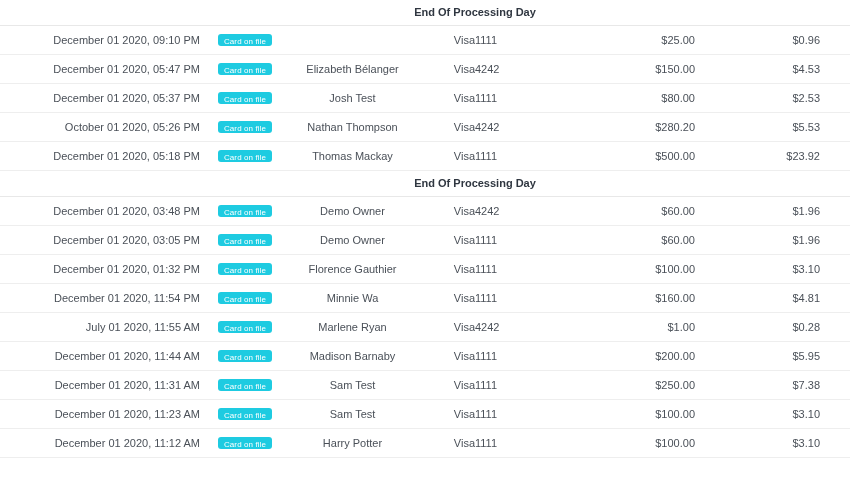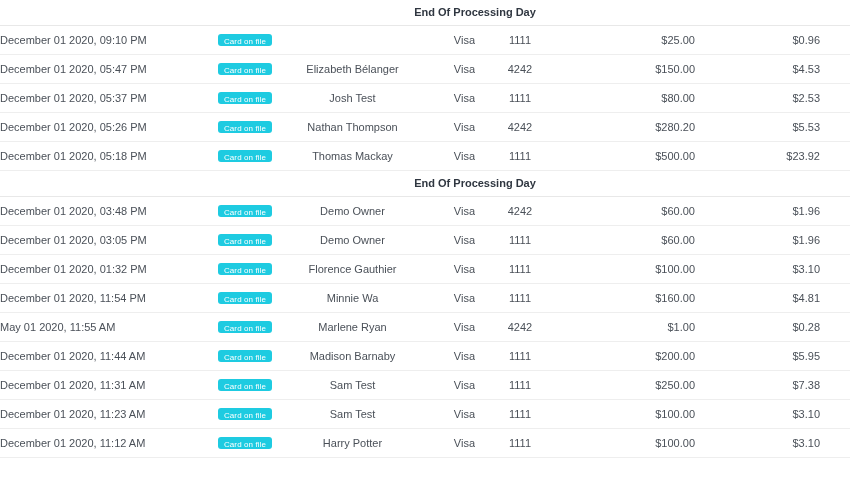--- a/index.html
+++ b/index.html
@@ -44,25 +44,25 @@
 
   tr.txn-row td {
     padding: 8px 0;
     border-bottom: 1px solid #eeeeee;
     font-size: 11px;
     color: #4a5058;
     white-space: nowrap;
     overflow: hidden;
   }
 
-  td.cell-date   { text-align: left;  padding-left: 10px; }
+  td.cell-date   { text-align: right;  padding-left: 10px; }
   td.cell-badge  { text-align: center; }
   td.cell-name   { text-align: center; padding-right: 12px; }
   td.cell-brand  { text-align: right;  padding-left: 4px; }
-  td.cell-last4  { text-align: center; padding-right: 24px; }
+  td.cell-last4  { text-align: left; padding-right: 24px; }
   td.cell-amount { text-align: right; padding-right: 22px; }
   td.cell-net    { text-align: right; padding-right: 14px; }
 
   .badge {
     display: inline-block;
     font-size: 8px;
     line-height: 1;
     padding: 4px 6px 0 6px;
     border-radius: 3px;
     color: #ffffff;
@@ -115,21 +115,21 @@
         <td class="cell-date">December 01 2020, 05:37 PM</td>
         <td class="cell-badge"><span class="badge badge-card">Card on file</span></td>
         <td class="cell-name">Josh Test</td>
         <td class="cell-brand">Visa</td>
         <td class="cell-last4">1111</td>
         <td class="cell-amount">$80.00</td>
         <td class="cell-amount">$2.53</td>
         <td class="cell-net">$77.47</td>
       </tr>
       <tr class="txn-row">
-        <td class="cell-date">December 01 2020, 05:26 PM</td>
+        <td class="cell-date">October 01 2020, 05:26 PM</td>
         <td class="cell-badge"><span class="badge badge-card">Card on file</span></td>
         <td class="cell-name">Nathan Thompson</td>
         <td class="cell-brand">Visa</td>
         <td class="cell-last4">4242</td>
         <td class="cell-amount">$280.20</td>
         <td class="cell-amount">$5.53</td>
         <td class="cell-net">$179.80</td>
       </tr>
       <tr class="txn-row">
         <td class="cell-date">December 01 2020, 05:18 PM</td>
@@ -178,21 +178,21 @@
         <td class="cell-date">December 01 2020, 11:54 PM</td>
         <td class="cell-badge"><span class="badge badge-card">Card on file</span></td>
         <td class="cell-name">Minnie Wa</td>
         <td class="cell-brand">Visa</td>
         <td class="cell-last4">1111</td>
         <td class="cell-amount">$160.00</td>
         <td class="cell-amount">$4.81</td>
         <td class="cell-net">$155.19</td>
       </tr>
       <tr class="txn-row">
-        <td class="cell-date">May 01 2020, 11:55 AM</td>
+        <td class="cell-date">July 01 2020, 11:55 AM</td>
         <td class="cell-badge"><span class="badge badge-card">Card on file</span></td>
         <td class="cell-name">Marlene Ryan</td>
         <td class="cell-brand">Visa</td>
         <td class="cell-last4">4242</td>
         <td class="cell-amount">$1.00</td>
         <td class="cell-amount">$0.28</td>
         <td class="cell-net">$0.72</td>
       </tr>
       <tr class="txn-row">
         <td class="cell-date">December 01 2020, 11:44 AM</td>

